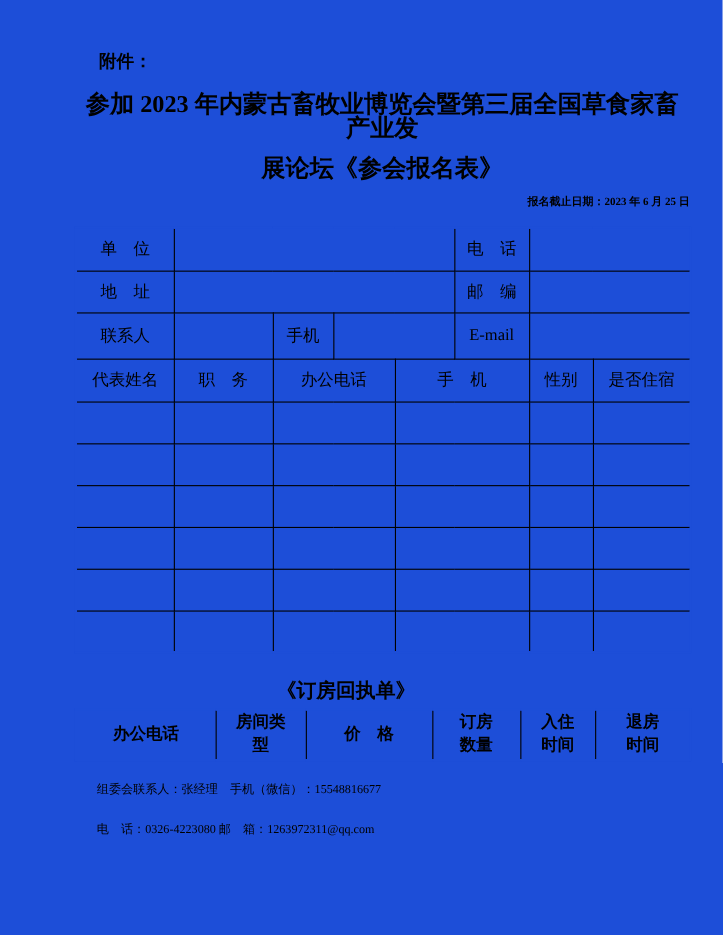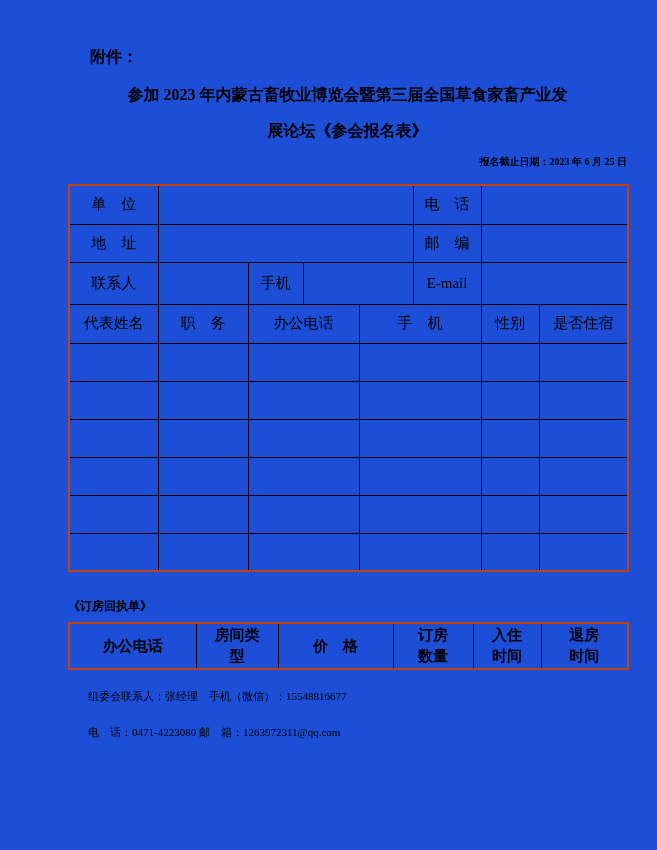--- a/index.html
+++ b/index.html
@@ -6,38 +6,38 @@
   body{
     width:657px;height:850px;
     font-family:"Liberation Serif","DejaVu Serif",serif;
     color:#000;
     -webkit-font-smoothing:antialiased;
   }
   .page{position:relative;width:657px;height:850px;overflow:hidden;background:#1d4ed8;}
   .content{margin-left:68px;width:559px;}
 
   .attachment{padding-top:46px;margin-left:22px;font-size:16px;font-weight:bold;line-height:22px;}
-  .title-line{text-align:center;font-size:16px;font-weight:bold;line-height:22px;}
+  .title-line{text-align:center;font-size:22px;font-weight:bold;line-height:22px;}
   .title-line.l1{margin-top:16px;}
   .title-line.l2{margin-top:14px;}
   .deadline{margin-top:10px;text-align:right;font-size:10px;font-weight:bold;line-height:20px;padding-right:0;}
 
-  table{border-collapse:collapse;table-layout:fixed;width:559px;border:2px solid #c2410c;}
+  table{border-collapse:collapse;table-layout:fixed;width:559px;border:2px solid #1d4ed8;}
   td,th{border:1px solid #000;padding:0;font-size:15px;font-weight:normal;
         text-align:center;vertical-align:middle;overflow:hidden;}
 
   .reg-table{margin-top:12px;}
   .reg-table tr.r1{height:39px;}
   .reg-table tr.r2{height:38px;}
   .reg-table tr.r3{height:42px;}
   .reg-table tr.r4{height:39px;}
   .reg-table tr.r-empty{height:38px;}
 
-  .booking-subtitle{margin-top:24px;margin-right:66px;
-        font-size:12px;font-weight:bold;line-height:20px;}
+  .booking-subtitle{margin-top:24px;margin-right:66px;text-align:center;
+        font-size:18px;font-weight:bold;line-height:20px;}
   .book-table{margin-top:6px;}
   .book-table tr.bh{height:46px;}
   .book-table tr.bd{height:96px;}
   .book-table th{font-weight:bold;white-space:pre-line;line-height:21px;}
   .hotel-cell{padding:0 12px;line-height:23px;}
   .price-cell{text-align:left;padding-left:8px;white-space:pre-line;line-height:23px;}
 
   .footer-line{font-size:11px;line-height:20px;margin-left:20px;}
   .footer-line.f1{margin-top:16px;}
   .footer-line.f2{margin-top:16px;}
@@ -167,16 +167,16 @@
 数量</th>
           <th>入住
 时间</th>
           <th>退房
 时间</th>
         </tr>
       </tbody>
     </table>
 
     <div class="footer-line f1">组委会联系人：张经理　手机（微信）：15548816677</div>
-    <div class="footer-line f2">电　话：0471-4223080 邮　箱：1263972311@qq.com</div>
+    <div class="footer-line f2">电　话：0326-4223080 邮　箱：1263972311@qq.com</div>
 
   </div>
 </div>
 
 </body></html>

